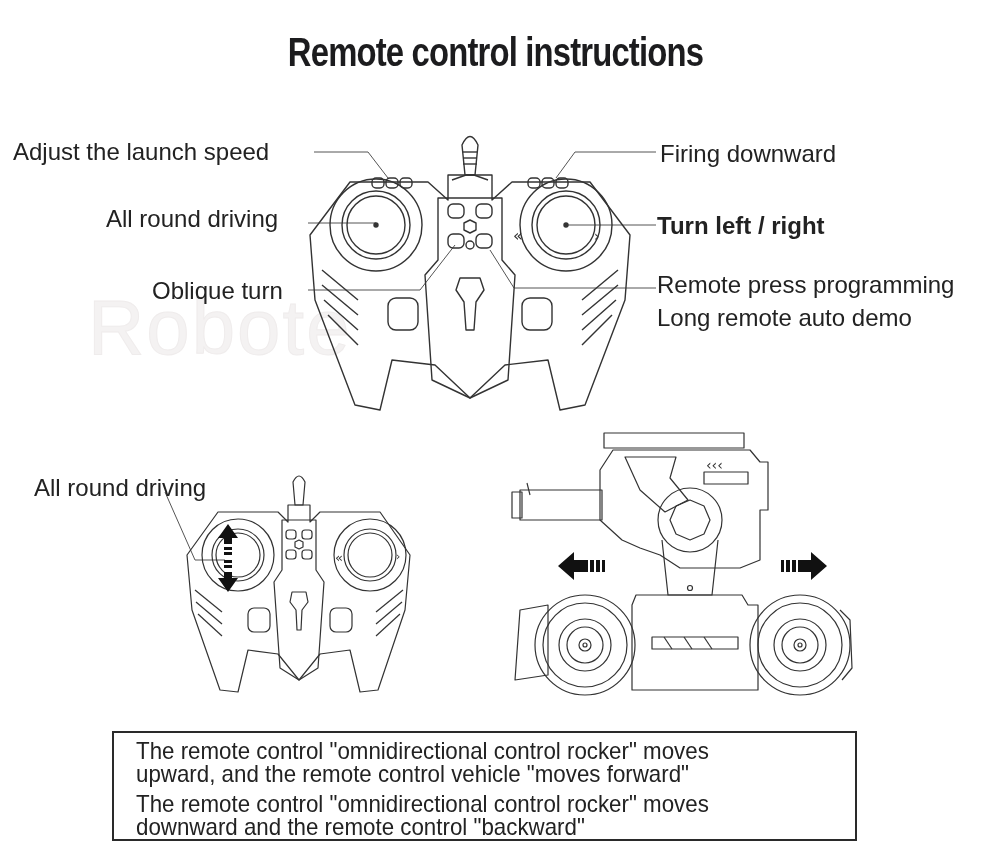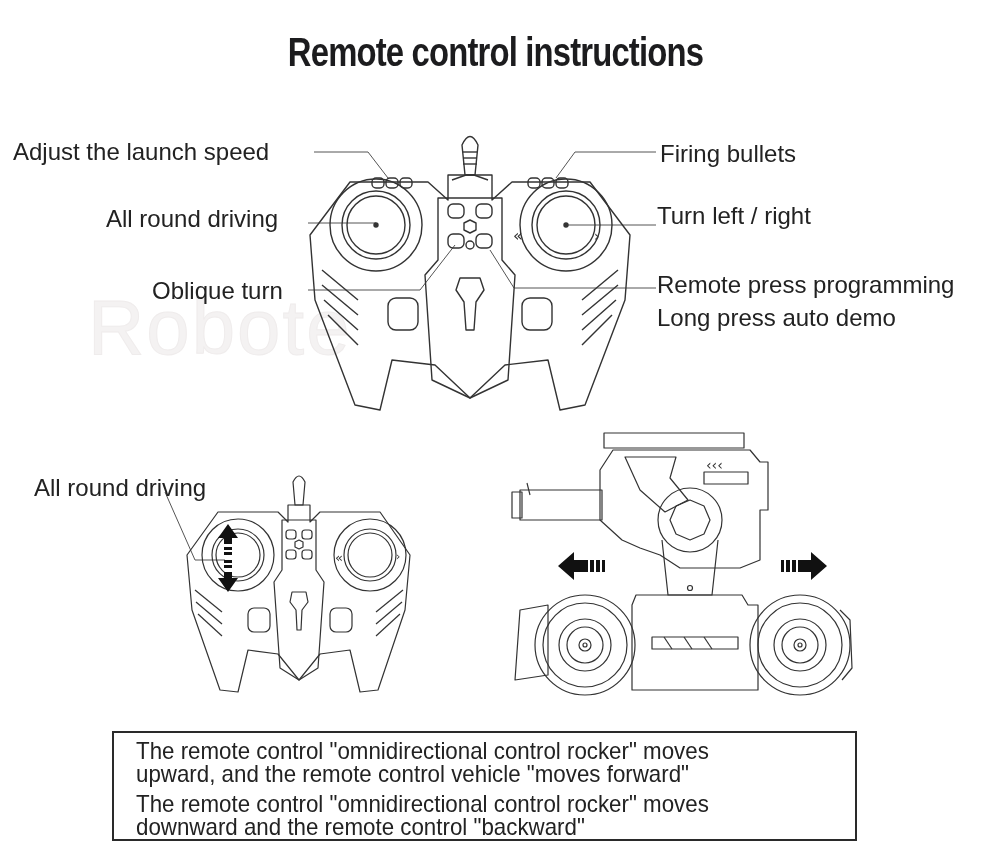--- a/index.html
+++ b/index.html
@@ -21,24 +21,24 @@
 </head>
 <body>
 
 <div class="title">Remote control instructions</div>
 
 <div class="watermark">Robote</div>
 
 <div class="lbl" style="left:13px;top:140px;">Adjust the launch speed</div>
 <div class="lbl" style="left:106px;top:207px;">All round driving</div>
 <div class="lbl" style="left:152px;top:279px;">Oblique turn</div>
-<div class="lbl" style="left:660px;top:142px;">Firing bullets</div>
-<div class="lbl" style="left:657px;top:204px;">Turn left / right</div>
+<div class="lbl" style="left:660px;top:142px;">Firing downward</div>
+<div class="lbl" style="left:657px;top:214px;font-weight:bold;">Turn left / right</div>
 <div class="lbl" style="left:657px;top:273px;">Remote press programming</div>
-<div class="lbl" style="left:657px;top:306px;">Long press auto demo</div>
+<div class="lbl" style="left:657px;top:306px;">Long remote auto demo</div>
 
 <svg width="991" height="852" style="left:0;top:0;" viewBox="0 0 991 852">
   <g fill="none" stroke="#333" stroke-width="1.4" stroke-linejoin="round">
 
     <g stroke="#555" stroke-width="1">
       <polyline points="314,152 368,152 388,178"></polyline>
       <polyline points="308,223 376,223"></polyline>
       <polyline points="308,290 420,290 455,245"></polyline>
       <polyline points="656,152 575,152 556,178"></polyline>
       <polyline points="656,225 568,225"></polyline>

